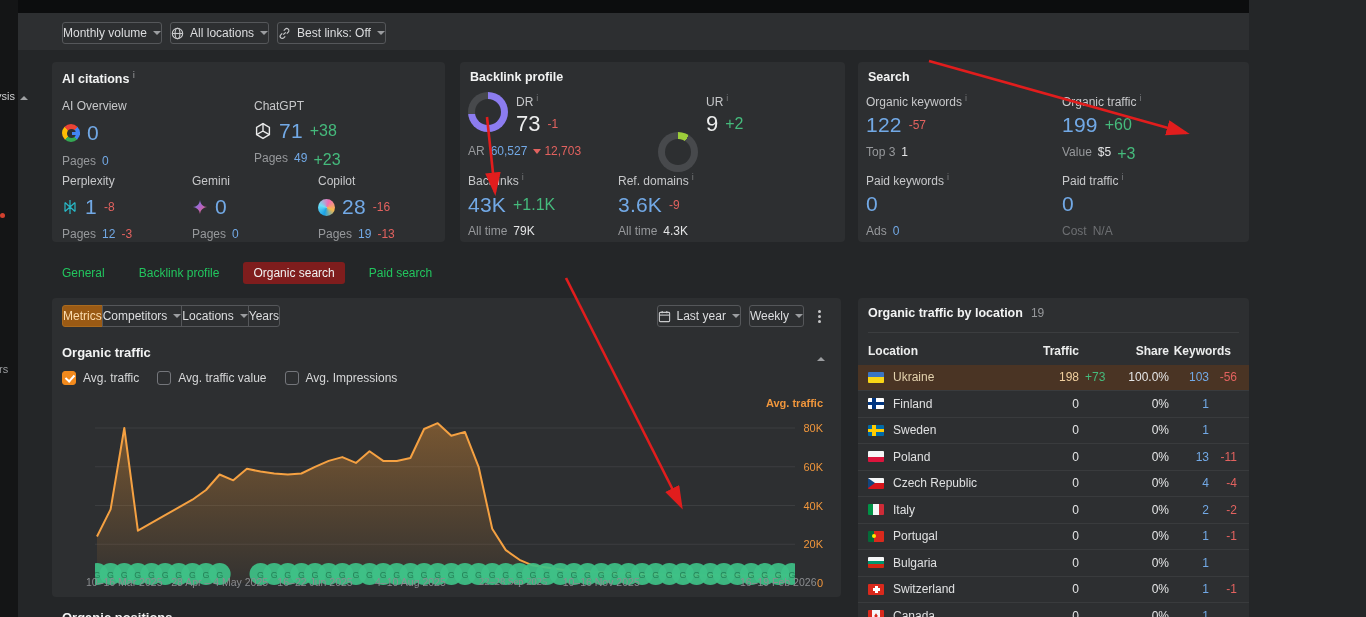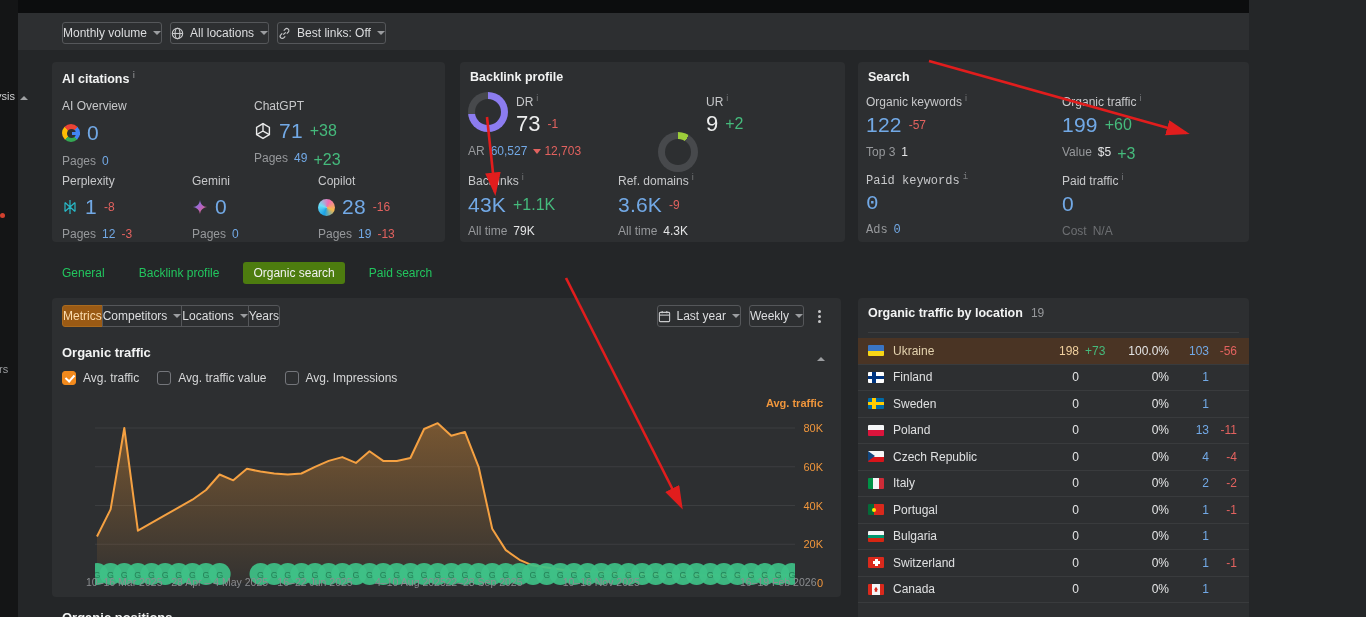--- a/index.html
+++ b/index.html
@@ -39,21 +39,21 @@
   .donut{width:40px;height:40px;border-radius:50%;position:relative;}
   .donut::after{content:"";position:absolute;inset:7px;border-radius:50%;background:#2d2f31;}
   .tri-down{width:0;height:0;border-left:4px solid transparent;border-right:4px solid transparent;border-top:5px solid #e2625f;display:inline-block;}
   .g-icon{width:18px;height:18px;border-radius:50%;background:conic-gradient(from 45deg,#4285f4 0 25%,#34a853 25% 50%,#fbbc05 50% 75%,#ea4335 75% 100%);position:relative;flex:none;}
   .g-icon::before{content:"";position:absolute;inset:4.5px;background:#2d2f31;border-radius:50%;}
   .g-icon::after{content:"";position:absolute;right:0;top:7.5px;width:8px;height:3.5px;background:#4285f4;}
   .copilot-icon{width:17px;height:17px;border-radius:50%;background:conic-gradient(from 200deg,#19a1e6,#6ee0f7,#f26cb4,#f7b84b,#19a1e6);flex:none;}
   
   .tabs{left:52px;top:260px;display:flex;align-items:center;gap:14px;height:26px;}
   .tab{padding:4px 10px;color:#22c55e;border-radius:3px;cursor:pointer;white-space:nowrap;}
-  .tab.active{background:#4d7c0f;color:#f0f1f1;}
+  .tab.active{background:#7f1d1d;color:#f0f1f1;}
   
   .p-chart{left:52px;top:298px;width:789px;height:299px;}
   .seg{position:absolute;left:10px;top:7px;display:flex;}
   .seg .btn{border-radius:0;margin-left:-1px;}
   .seg .btn:first-child{border-radius:3px 0 0 3px;margin-left:0;}
   .seg .btn:last-child{border-radius:0 3px 3px 0;}
   .seg .btn.active{background:#9a5a14;border-color:#a96a1e;color:#fbdcae;}
   .chart-right{position:absolute;right:14px;top:7px;display:flex;gap:8px;align-items:center;}
   .kebab{display:flex;flex-direction:column;gap:2px;padding:4px 6px;cursor:pointer;}
   .kebab i{width:3px;height:3px;border-radius:50%;background:#c6c7c9;}
@@ -301,21 +301,21 @@
       <div class="statline" style="margin-top:4px;">
         <span class="bignum">199</span>
         <span class="delta-pos">+60</span>
       </div>
       <div class="subline" style="margin-top:8px;">
         <span class="muted">Value</span>
         <span class="val-white">$5</span>
         <span class="delta-pos">+3</span>
       </div>
     </div>
-    <div class="abs" style="left:8px;top:110px;font-family:Liberation Mono, monospace;">
+    <div class="abs" style="left:8px;top:110px;">
       <div class="stat-label info">Paid keywords</div>
       <div class="statline" style="margin-top:4px;">
         <span class="bignum">0</span>
       </div>
       <div class="subline" style="margin-top:8px;">
         <span class="muted">Ads</span>
         <span class="val-blue">0</span>
       </div>
     </div>
     <div class="abs" style="left:204px;top:110px;">
@@ -515,32 +515,40 @@
         <span style="top: 162.75px;">60K</span>
         <span style="top: 201.5px;">40K</span>
         <span style="top: 240.25px;">20K</span>
         <span style="top: 279px;">0</span>
       </div>
     <div class="xticks" id="xticks">
         <span style="left: 72.2549px;">10–16 Mar 2025</span>
         <span style="left: 167.647px;">28 Apr – 4 May 2025</span>
         <span style="left: 263.039px;">16–22 Jun 2025</span>
         <span style="left: 358.431px;">4–10 Aug 2025</span>
-        <span style="left: 432px;">22–28 Sep 2025</span>
+        <span style="left: 461px; font-family: Liberation Serif, serif;">22–28 Sep 2025</span>
         <span style="left: 549.216px;">10–16 Nov 2025</span>
         <span style="left: 740px; transform: translateX(-68%);">16–19 Feb 2026</span>
       </div>
   </div>
 
   <div class="panel p-loc">
     <div class="p-title">
       <span>Organic traffic by location</span><span class="loc-count">19</span>
     </div>
     <div class="loc-divider"></div>
     <div class="loc-table">
+      <div class="loc-row head">
+        <span class="loc-name" style="color:#eceded;">Location</span>
+        <span class="c-tval" style="color:#eceded;">Traffic</span>
+        <span class="c-tdelta"></span>
+        <span class="c-share" style="color:#eceded;">Share</span>
+        <span class="c-kval" style="color:#eceded;width:62px;">Keywords</span>
+        <span class="c-kdelta" style="width:6px;"></span>
+      </div>
       <div id="loc-rows">
           <div class="loc-row hl">
             <span class="flag flag-ua"></span>
             <span class="loc-name">Ukraine</span>
             <span class="c-tval">198</span>
             <span class="c-tdelta pos">+73</span>
             <span class="c-share">100.0%</span>
             <span class="c-kval">103</span>
             <span class="c-kdelta neg">-56</span>
           </div>

